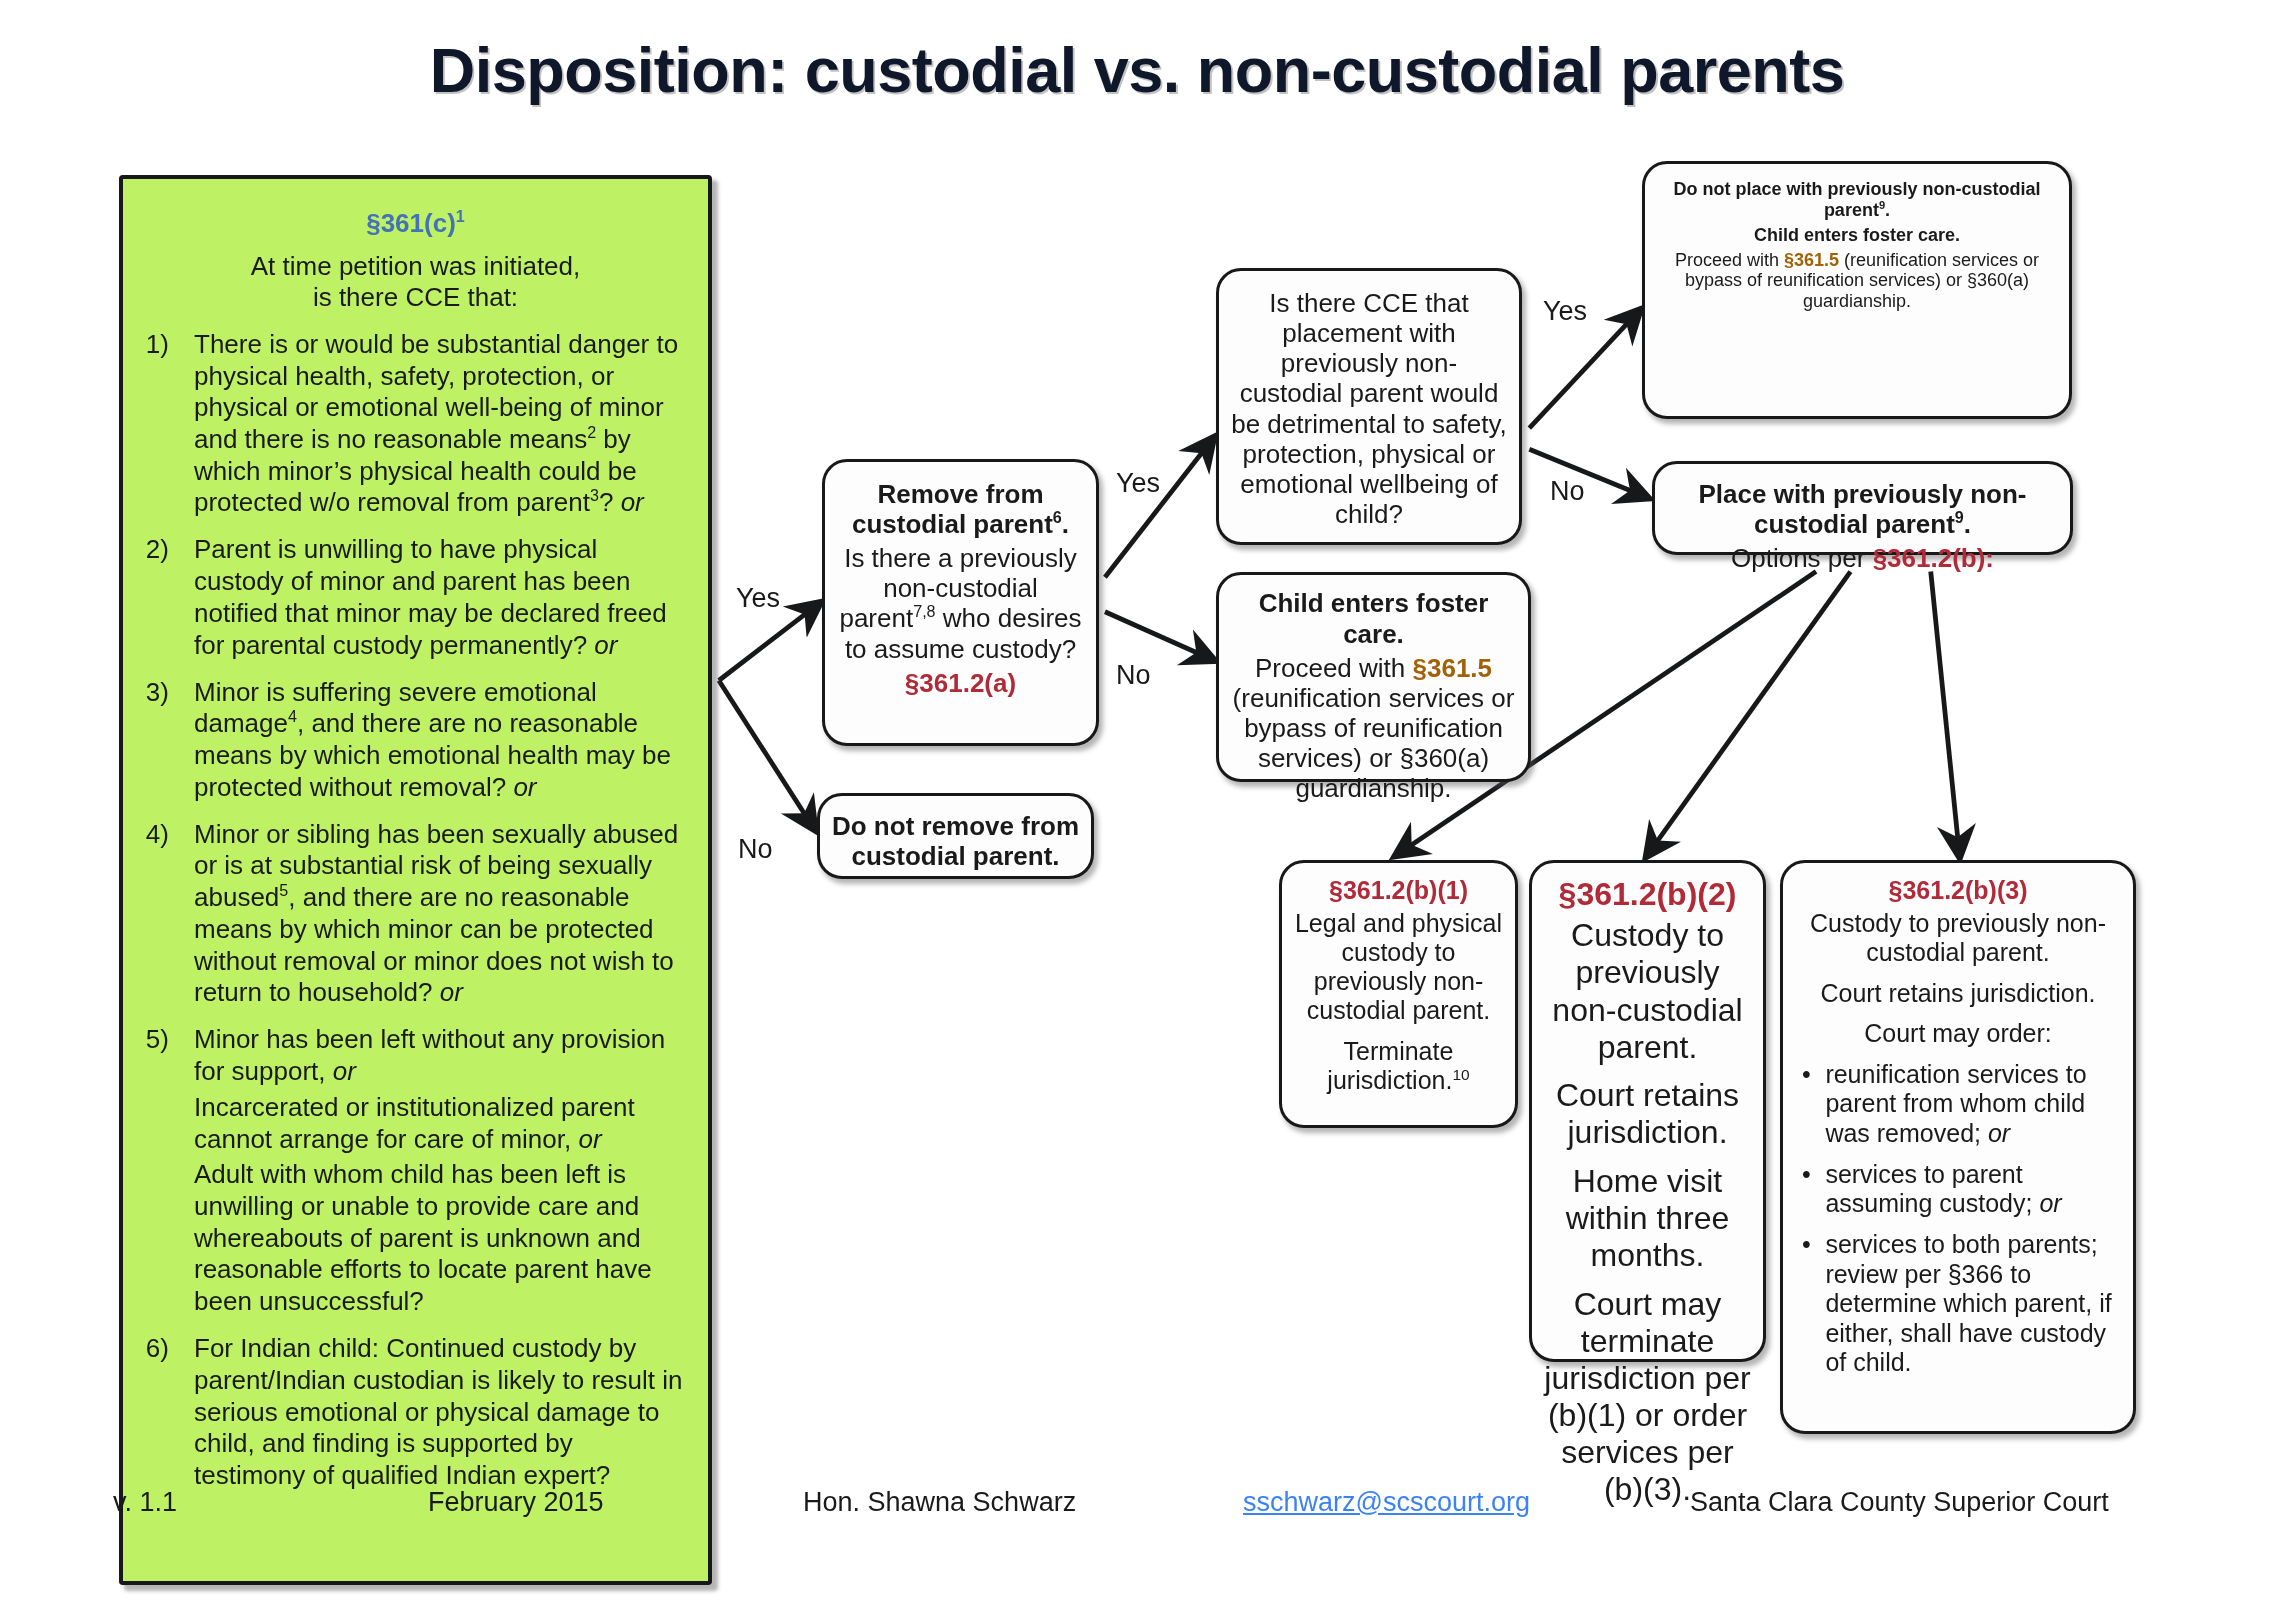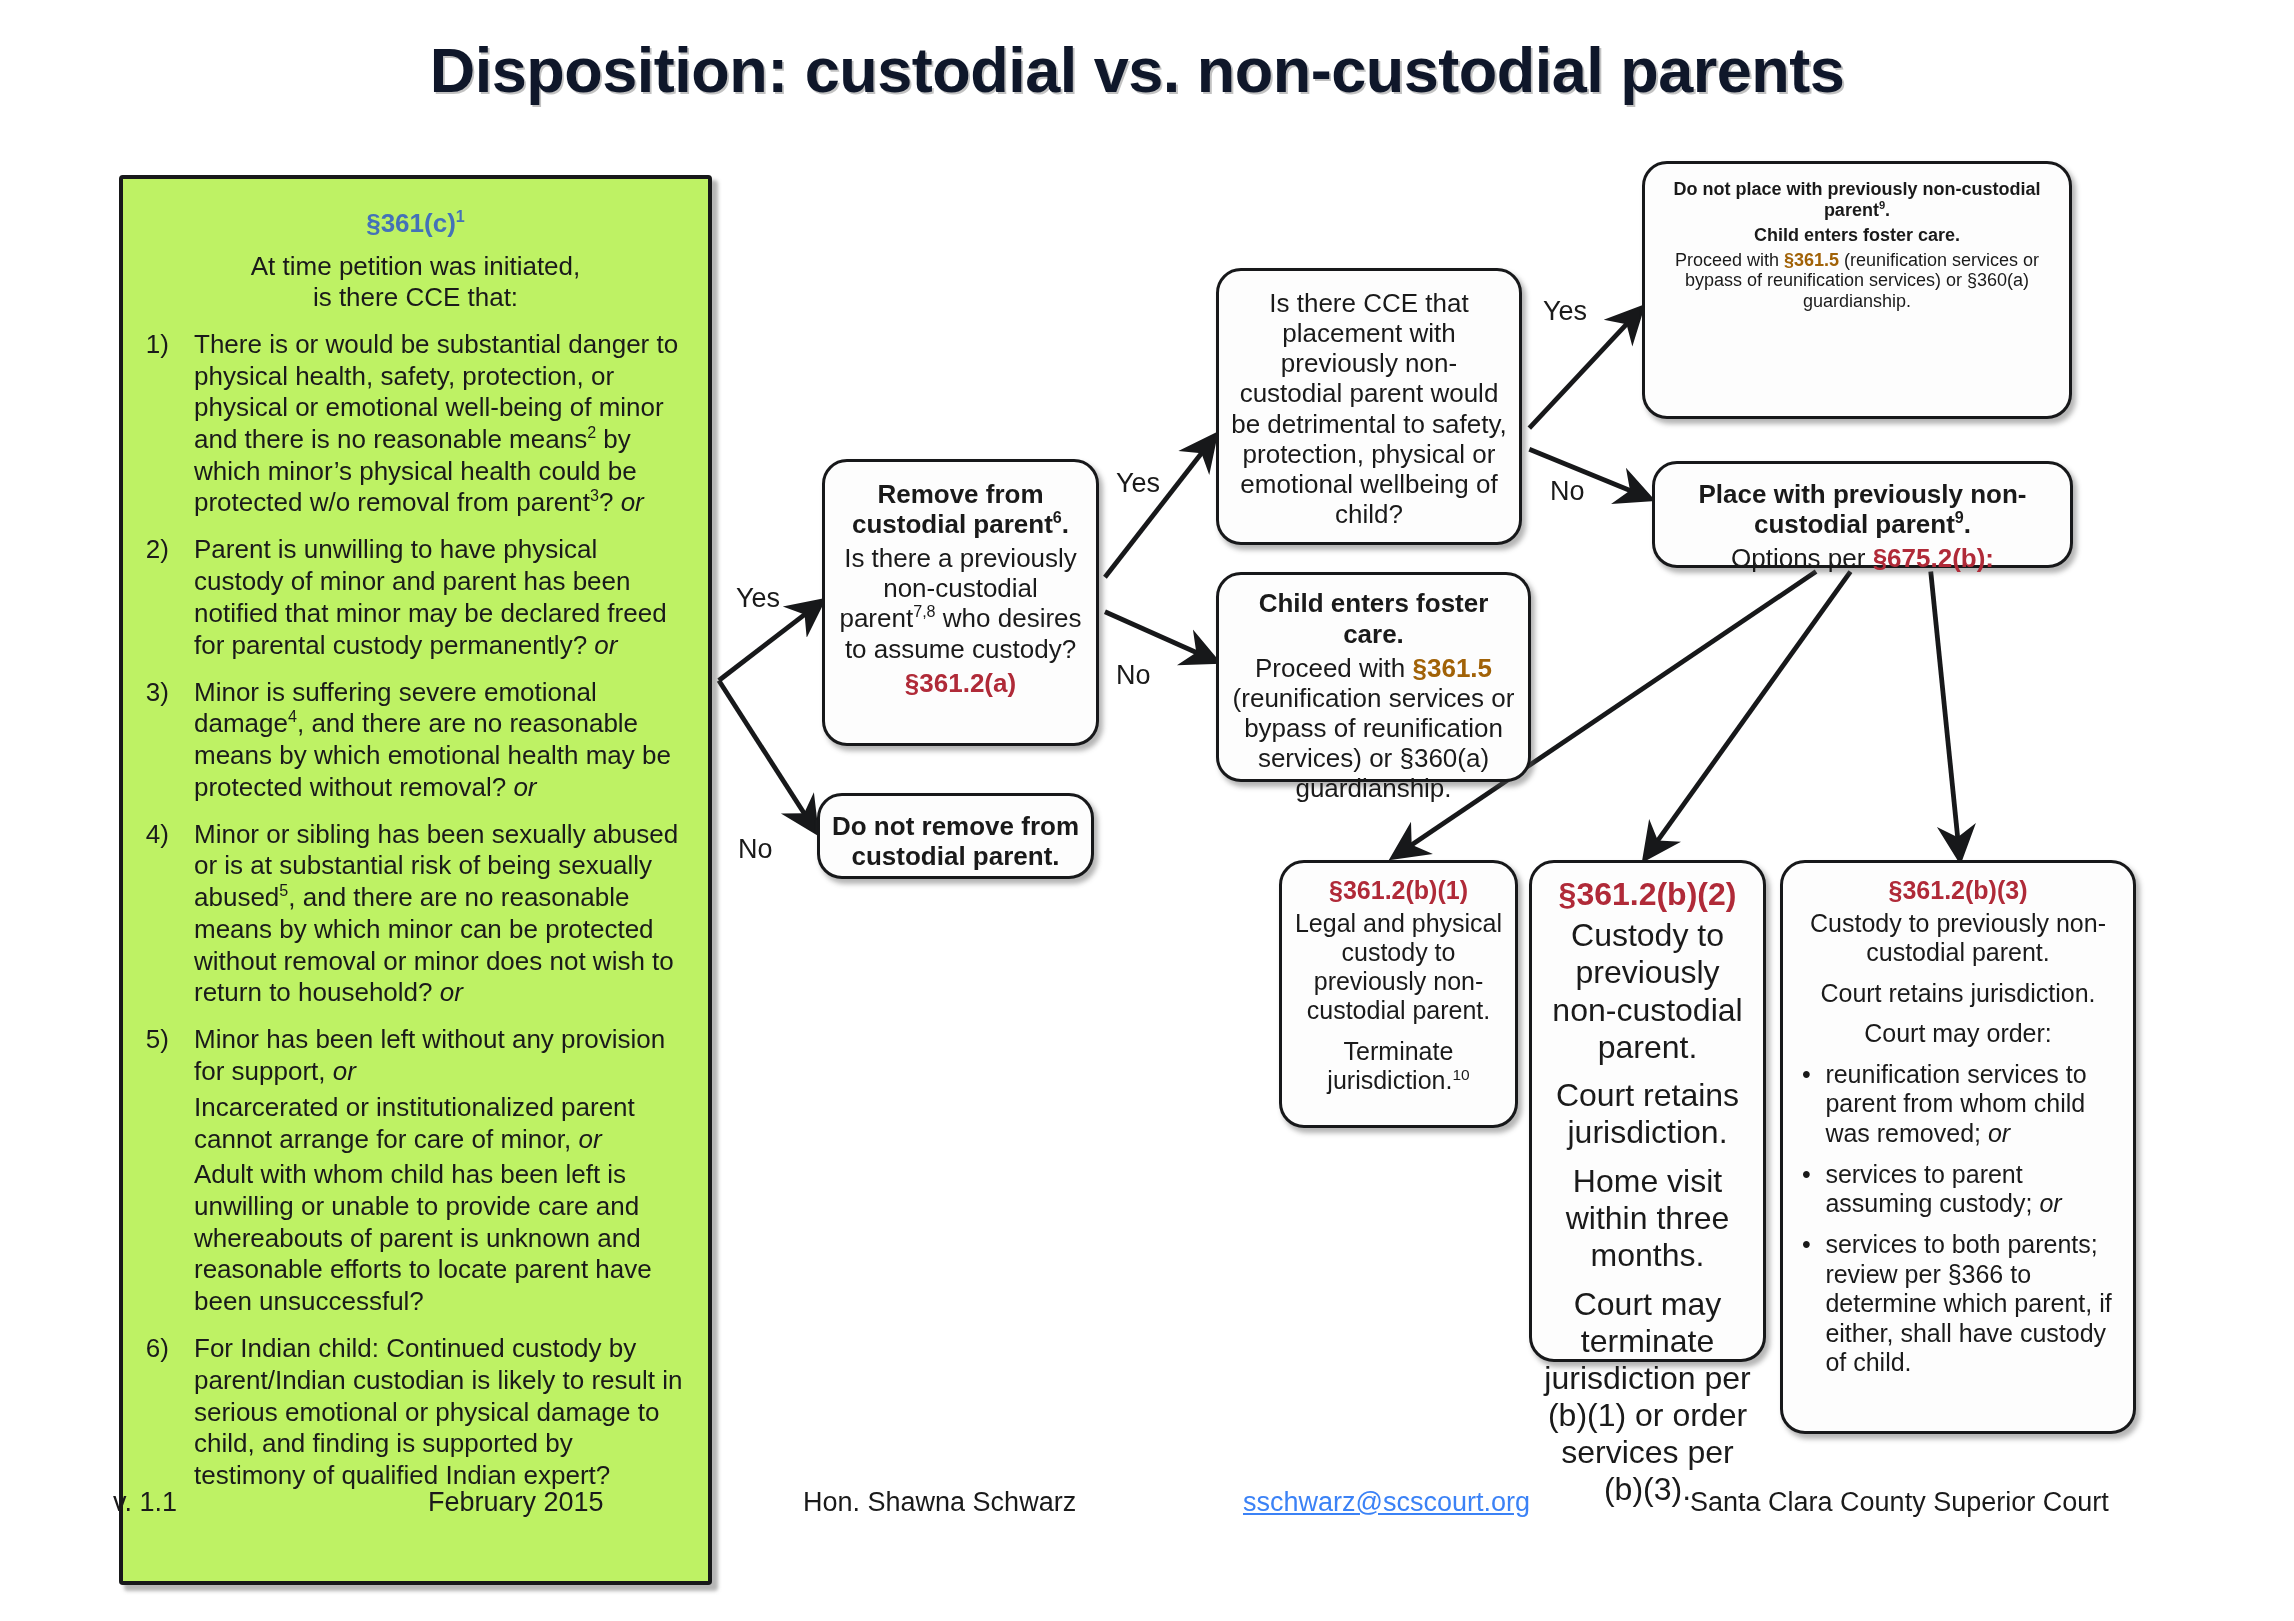--- a/index.html
+++ b/index.html
@@ -57,21 +57,21 @@
 
   .bold{font-weight:bold;}
   .red{color:#b02a38;font-weight:bold;}
   .blue{color:#a16207;font-weight:bold;}
 
   
   #n-remove{left:822px;top:459px;width:277px;height:287px;padding:17px 9.6px 0 9.6px;font-size:26px;}
   #n-noremove{left:817px;top:793px;width:277px;height:86px;padding:15.3px 9.6px 0 9.6px;font-size:26px;font-weight:bold;}
   #n-cce{left:1216px;top:268px;width:306px;height:277px;padding:17px 11.5px 0 11.5px;font-size:26px;}
   #n-donotplace{left:1642px;top:161px;width:430px;height:258px;padding:15.3px 13.4px 0 13.4px;font-size:18px;}
-  #n-place{left:1652px;top:461px;width:421px;height:107px;padding:15.3px 13.4px 0 13.4px;font-size:26px;}
+  #n-place{left:1652px;top:461px;width:421px;height:94px;padding:15.3px 13.4px 0 13.4px;font-size:26px;}
   #n-foster{left:1216px;top:572px;width:315px;height:210px;padding:13.4px 11.5px 0 11.5px;font-size:26px;}
   #n-b1{left:1279px;top:860px;width:239px;height:268px;padding:13.4px 9.6px 0 9.6px;font-size:25px;}
   #n-b2{left:1529px;top:860px;width:237px;height:502px;padding:13.4px 7.6px 0 7.6px;font-size:32px;}
   #n-b3{left:1780px;top:860px;width:356px;height:574px;padding:13.4px 13.4px 0 13.4px;font-size:25px;}
 
   .p{margin:0 0 11.5px 0;}
   .p.tight{margin-bottom:3.8px;}
   .blist{margin:7.6px 0 0 0;padding:0;list-style:none;text-align:left;}
   .blist li{position:relative;padding-left:29px;margin-bottom:11.5px;line-height:1.18;}
   .blist li:before{content:"\2022";position:absolute;left:5.7px;top:0;}
@@ -190,21 +190,21 @@
     <div>
       <span>Proceed with </span><span class="blue">§361.5</span><span> (reunification services or bypass of reunification services) or §360(a) guardianship.</span>
     </div>
   </div>
 
   <div class="box" id="n-place">
     <div class="p tight bold">
       <span>Place with previously non-custodial parent</span><sup>9</sup><span>.</span>
     </div>
     <div>
-      <span>Options per </span><span class="red">§675.2(b):</span>
+      <span>Options per </span><span class="red">§361.2(b):</span>
     </div>
   </div>
 
   <div class="box" id="n-foster">
     <div class="p tight bold">Child enters foster care.</div>
     <div>
       <span>Proceed with </span><span class="blue">§361.5</span><span> (reunification services or bypass of reunification services) or §360(a) guardianship.</span>
     </div>
   </div>
 

